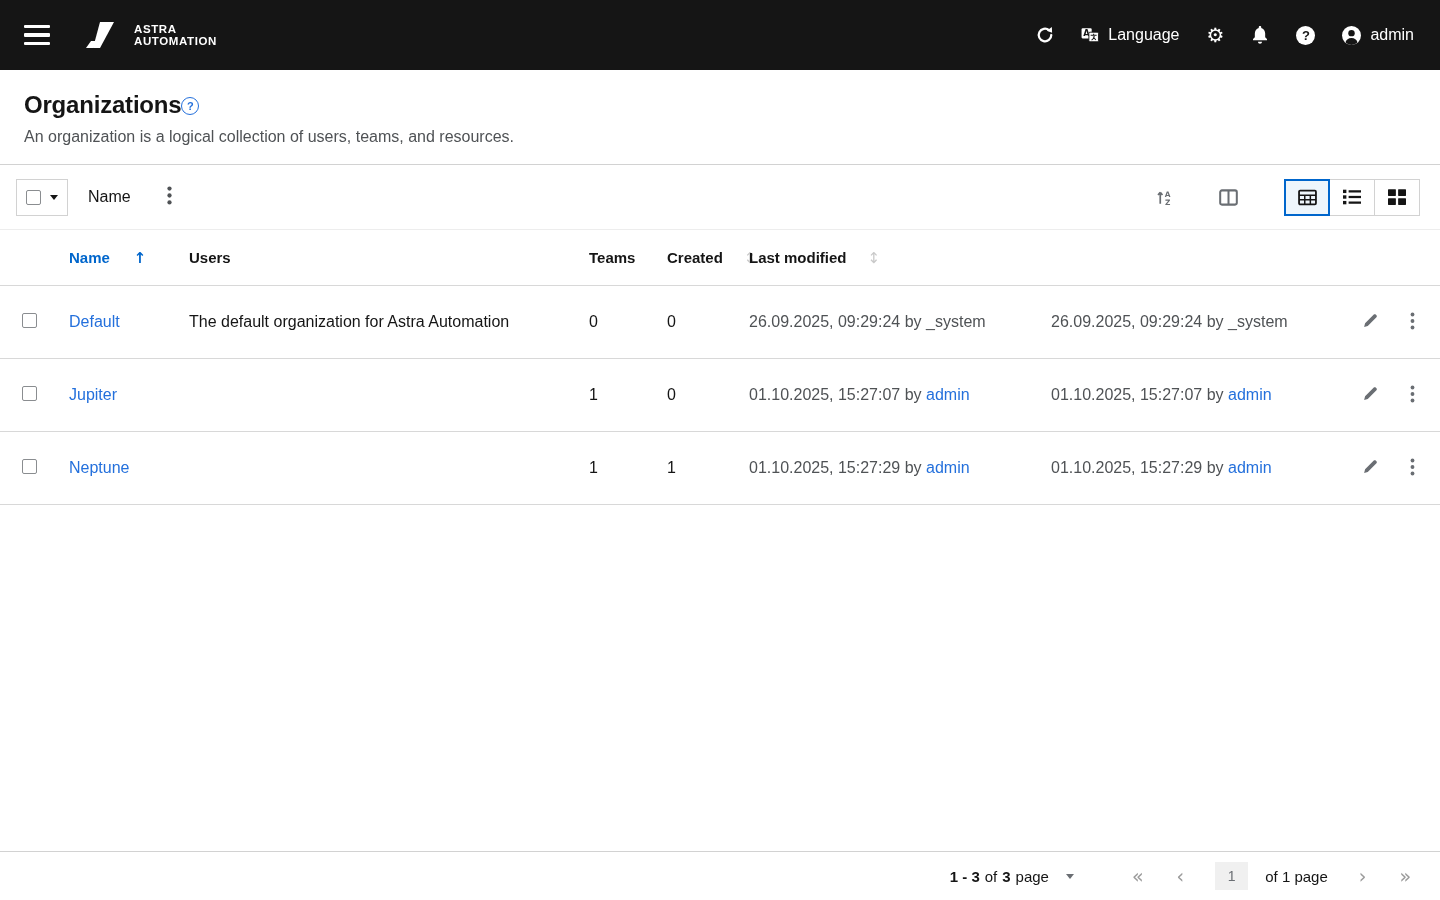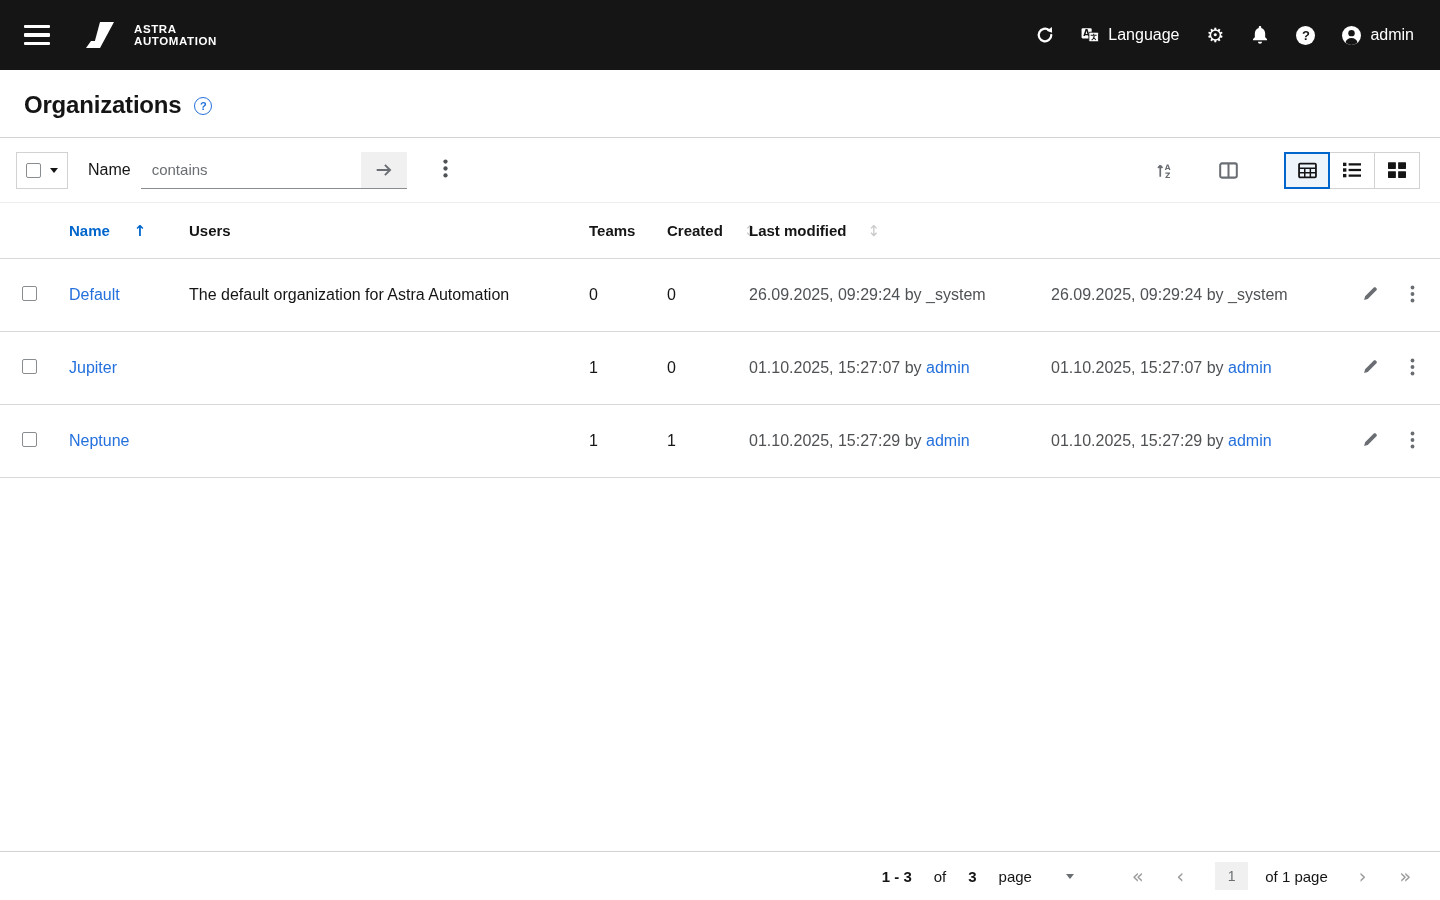--- a/index.html
+++ b/index.html
@@ -19,21 +19,21 @@
   .brand { display:flex; align-items:center; gap:17px; }
   .brand-text { color:#fff; font-weight:700; font-size:11.5px; line-height:12px; letter-spacing:.6px; }
   .mast-right { margin-left:auto; display:flex; align-items:center; gap:27px; }
   .mast-btn { display:flex; align-items:center; gap:9px; color:#fff; font-size:16px; }
   .help-circle { width:19px; height:19px; border-radius:50%; background:#fff; color:#151515;
     font-weight:700; font-size:13px; display:inline-flex; align-items:center; justify-content:center; }
   .gear-glyph { font-family:"DejaVu Sans", sans-serif; font-size:20px; line-height:20px; color:#fff; }
 
   
   .page-header { padding:21px 24px 18px; border-bottom:1px solid #d2d2d2; }
-  .page-title { margin:0; font-size:24px; font-weight:600; letter-spacing:-.2px; display:flex; align-items:center; gap:13px; }
+  .page-title { margin:0; font-size:24px; font-weight:600; letter-spacing:-.2px; display:flex; align-items:center; }
   .title-help { width:18px; height:18px; border-radius:50%; border:1.6px solid #2470dc; color:#2470dc;
     font-size:11px; font-weight:700; display:inline-flex; align-items:center; justify-content:center; margin-top:2px; }
   .page-subtitle { margin:9px 0 0; font-size:16px; color:#4f5255; }
 
   
   .toolbar { height:64px; flex:0 0 64px; display:flex; align-items:center; padding:0 20px 0 16px; }
   .bulk-select { width:52px; height:37px; border:1px solid #d2d2d2; background:#fff;
     display:flex; align-items:center; justify-content:center; gap:9px; }
   .checkbox { width:15px; height:15px; border:1px solid #8a8d90; border-radius:2px; background:#fff; display:inline-block; }
   .caret-down { width:0; height:0; border-left:4.5px solid transparent; border-right:4.5px solid transparent; border-top:5.5px solid #151515; display:inline-block; }
@@ -62,21 +62,21 @@
   .th-sorted { color:#0066cc; display:flex; align-items:center; gap:24px; }
   .th-sortable { display:flex; gap:21px; }
   .sort-glyph { font-family:"DejaVu Sans", sans-serif; font-weight:700; font-size:15px; color:#0066cc; }
   .sort-both-glyph { font-family:"DejaVu Sans", sans-serif; font-size:15px; color:#c9c9c9; font-weight:400; }
   .link { color:#2470dc; text-decoration:none; cursor:pointer; }
   .date-cell { font-size:16px; color:#4f5255; }
   .actions { display:flex; justify-content:flex-end; align-items:center; gap:31px; padding-right:25px; }
 
   
   .pagination { height:49px; flex:0 0 49px; border-top:1px solid #d2d2d2; display:flex; align-items:center; justify-content:flex-end; padding-right:27px; }
-  .pg-summary { display:flex; align-items:center; gap:22px; font-size:15px; color:#151515; }
+  .pg-summary { display:flex; align-items:center; gap:5px; font-size:15px; color:#151515; }
   .pg-summary .b { font-weight:700; }
   .pg-caret { margin-left:12px; border-top-color:#6a6e73; }
   .pg-nav { display:flex; align-items:center; gap:29px; margin-left:56px; }
   .pg-arrow { font-family:"DejaVu Sans", sans-serif; font-size:19px; color:#9c9c9c; line-height:1; padding:2px; }
   .pg-input { width:33px; height:28px; background:#f0f0f0; border:none; text-align:center; font-size:14px; color:#6a6e73; font-family:inherit; }
   .pg-of { font-size:15px; color:#151515; margin-left:-12px; }
 </style>
 </head>
 <body>
 
@@ -133,36 +133,29 @@
       <span>admin</span>
     </button>
   </div>
 </header>
 
 <section class="page-header">
   <h1 class="page-title">
     <span>Organizations</span>
     <button class="title-help">?</button>
   </h1>
+  <p class="page-subtitle">An organization is a logical collection of users, teams, and resources.</p>
 </section>
 
 <div class="toolbar">
   <button class="bulk-select">
     <span class="checkbox"></span>
     <span class="caret-down"></span>
   </button>
   <span class="filter-label">Name</span>
-  <div class="filter-group">
-    <input class="filter-input" type="text" placeholder="contains" style="">
-    <button class="arrow-btn" aria-label="apply filter">
-      <svg width="18" height="18" viewBox="0 0 16 16">
-        <path d="M1.5 8h11.5 M8.8 3.4 13.4 8 8.8 12.6" fill="none" stroke="#6a6e73" stroke-width="1.7"></path>
-      </svg>
-    </button>
-  </div>
   <button class="toolbar-kebab" aria-label="more actions">
     <svg width="5" height="19" viewBox="0 0 4 16" fill="#4f5255">
       <circle cx="2" cy="2.2" r="1.8"></circle>
         <circle cx="2" cy="8" r="1.8"></circle>
         <circle cx="2" cy="13.8" r="1.8"></circle>
     </svg>
   </button>
   <div class="toolbar-right">
     <button class="icon-btn tr-gap" aria-label="sort">
       <svg width="17" height="17" viewBox="0 0 16 16">

